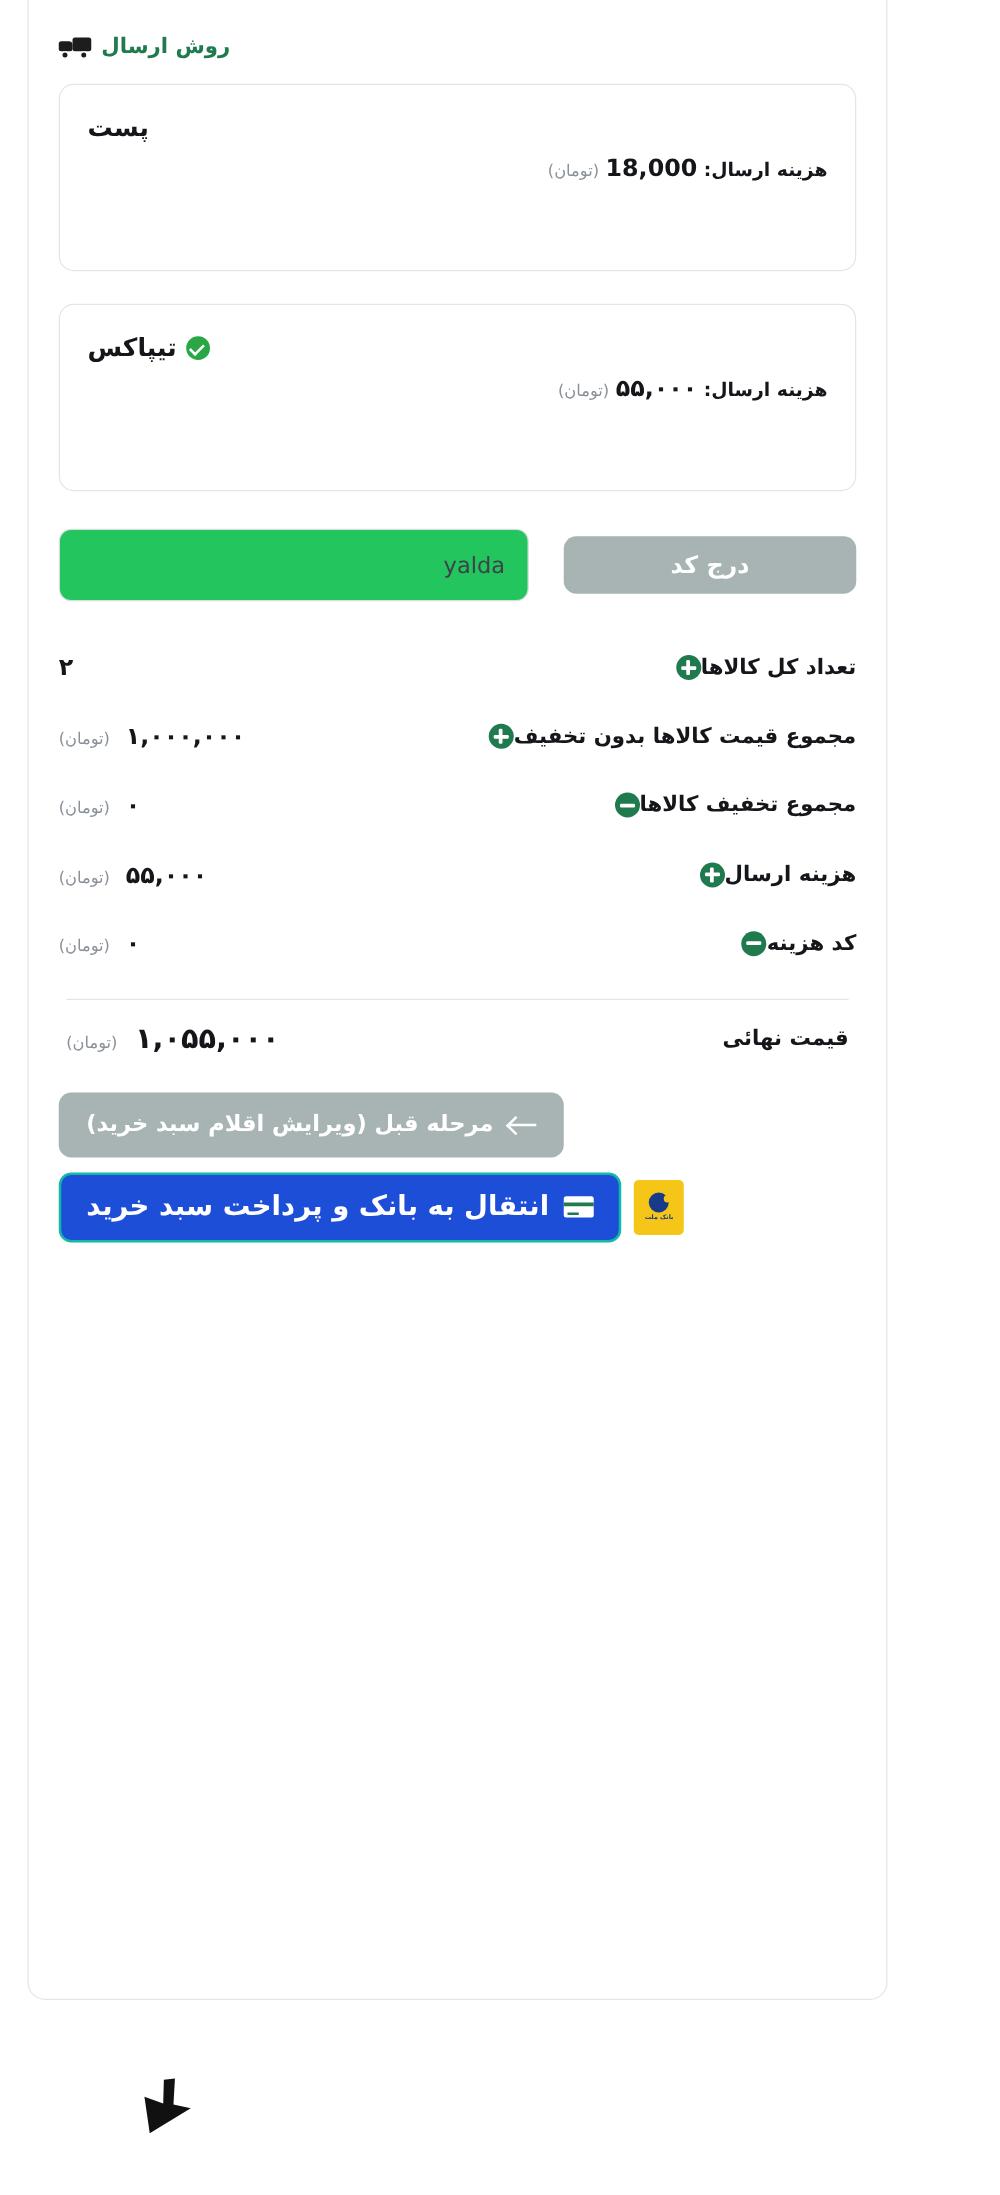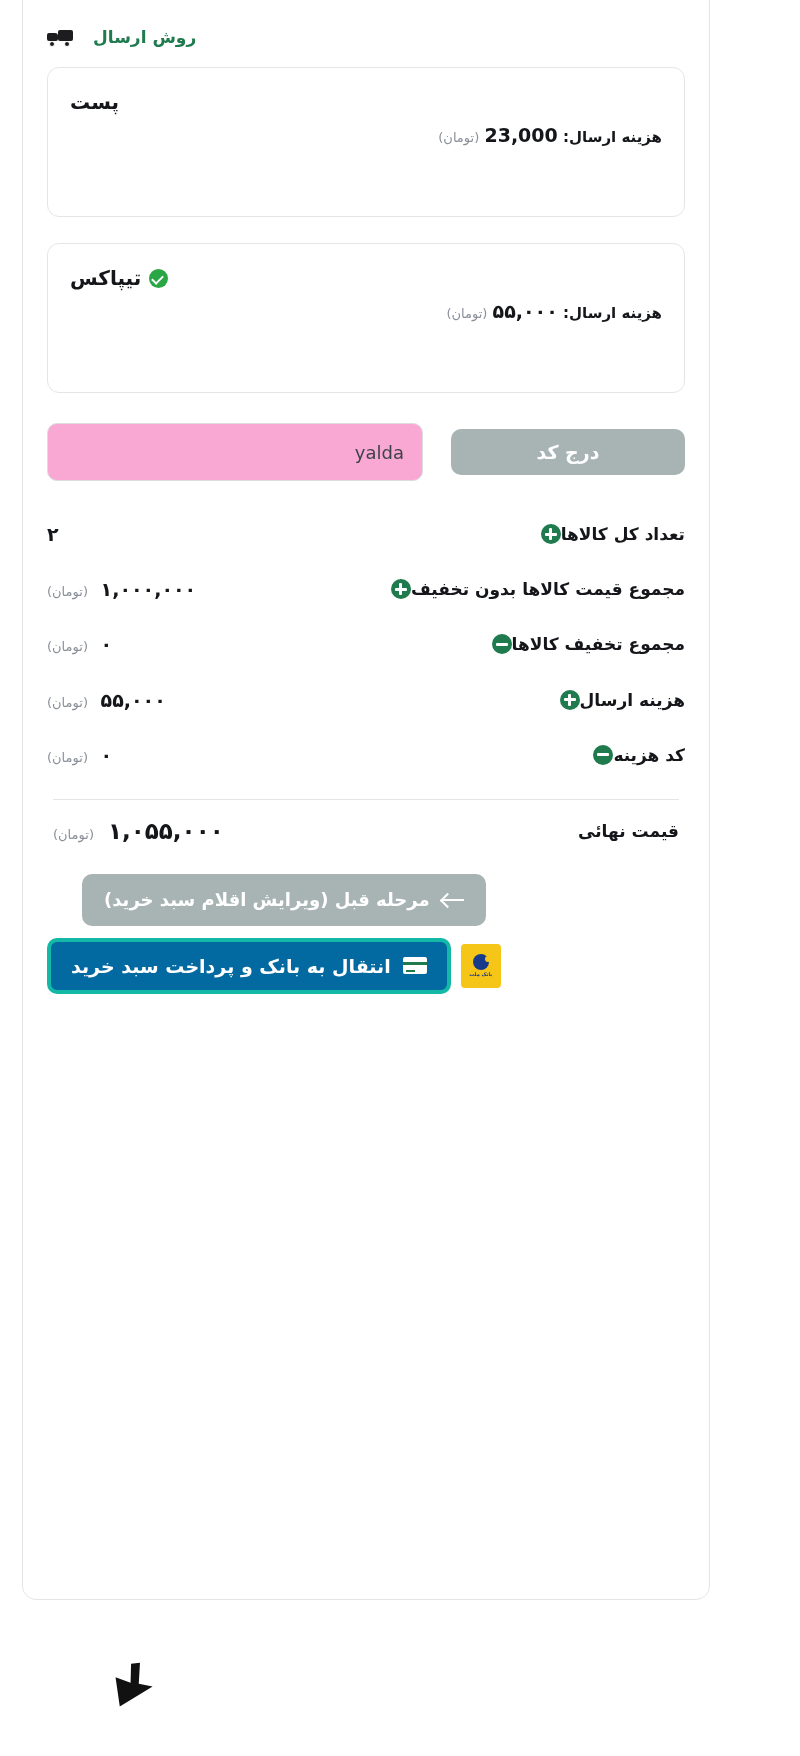--- a/index.html
+++ b/index.html
@@ -32,21 +32,21 @@
     border-radius: 14px;
     background: #fff;
     padding: 28px 18px 28px 18px;
   }
 
   .section-title {
     display: flex;
     flex-direction: row-reverse;
     justify-content: flex-start;
     align-items: center;
-    gap: 20px;
+    gap: 8px;
     color: #1f7a4d;
     font-weight: bold;
     font-size: 17px;
     margin: 18px 6px 20px 6px;
   }
   .truck-icon { width: 26px; height: 20px; display: inline-block; position: relative; }
   .truck-icon .body {
     position: absolute; right: 0; top: 3px; width: 15px; height: 11px;
     background: #1d1d1f; border-radius: 2px;
   }
@@ -129,21 +129,21 @@
     flex: 1 1 auto;
     height: 58px;
     border: 1px solid #d9dde0;
     border-radius: 10px;
     padding: 0 18px;
     font-size: 18px;
     color: #3d4248;
     text-align: right;
     direction: ltr;
     font-family: inherit;
-    background: #f9a8d4;
+    background: #22c55e;
   }
 
   
   .summary { margin: 10px 6px 0 6px; }
   .sum-row {
     display: flex;
     flex-direction: row;
     align-items: flex-start;
     justify-content: space-between;
     padding: 14px 0;
@@ -216,48 +216,47 @@
     height: 52px;
     padding: 0 22px;
     font-size: 18px;
     font-weight: bold;
     display: flex;
     flex-direction: row-reverse;
     align-items: center;
     gap: 12px;
     cursor: pointer;
     font-family: inherit;
-    margin-left: 35px;
   }
   .arrow-left {
     display: inline-block; width: 22px; height: 12px; position: relative;
   }
   .arrow-left::before {
     content: ""; position: absolute; left: 0; top: 5px; width: 22px; height: 2.5px; background: #fff;
   }
   .arrow-left::after {
     content: ""; position: absolute; left: 0; top: 1.5px;
     width: 9px; height: 9px; border: solid #fff; border-width: 2.5px 0 0 2.5px;
     transform: rotate(-45deg);
   }
 
   .pay-wrap {
     display: flex;
     flex-direction: row;
     align-items: center;
     gap: 10px;
   }
   .btn-pay {
-    background: #0369a1;
+    background: #1d4ed8;
     color: #fff;
-    border: 4px solid #14b8a6;
+    border: 2px solid #14b8a6;
     border-radius: 10px;
     height: 56px;
     padding: 0 20px;
-    font-size: 19px;
+    font-size: 22px;
     font-weight: bold;
     display: flex;
     flex-direction: row-reverse;
     align-items: center;
     gap: 12px;
     cursor: pointer;
     font-family: inherit;
   }
   .card-icon {
     width: 24px; height: 17px; border-radius: 2px;
@@ -319,21 +318,21 @@
       </span>
       <span>روش ارسال</span>
     </div>
 
     <div class="ship-option">
       <div class="name">
         <span>پست</span>
       </div>
       <div class="cost">
         <span>هزینه ارسال:</span>
-        <span class="price">23,000</span>
+        <span class="price">18,000</span>
         <span class="unit">(تومان)</span>
       </div>
     </div>
 
     <div class="ship-option">
       <div class="name">
         <span>تیپاکس</span>
         <span class="check-badge"></span>
       </div>
       <div class="cost">

